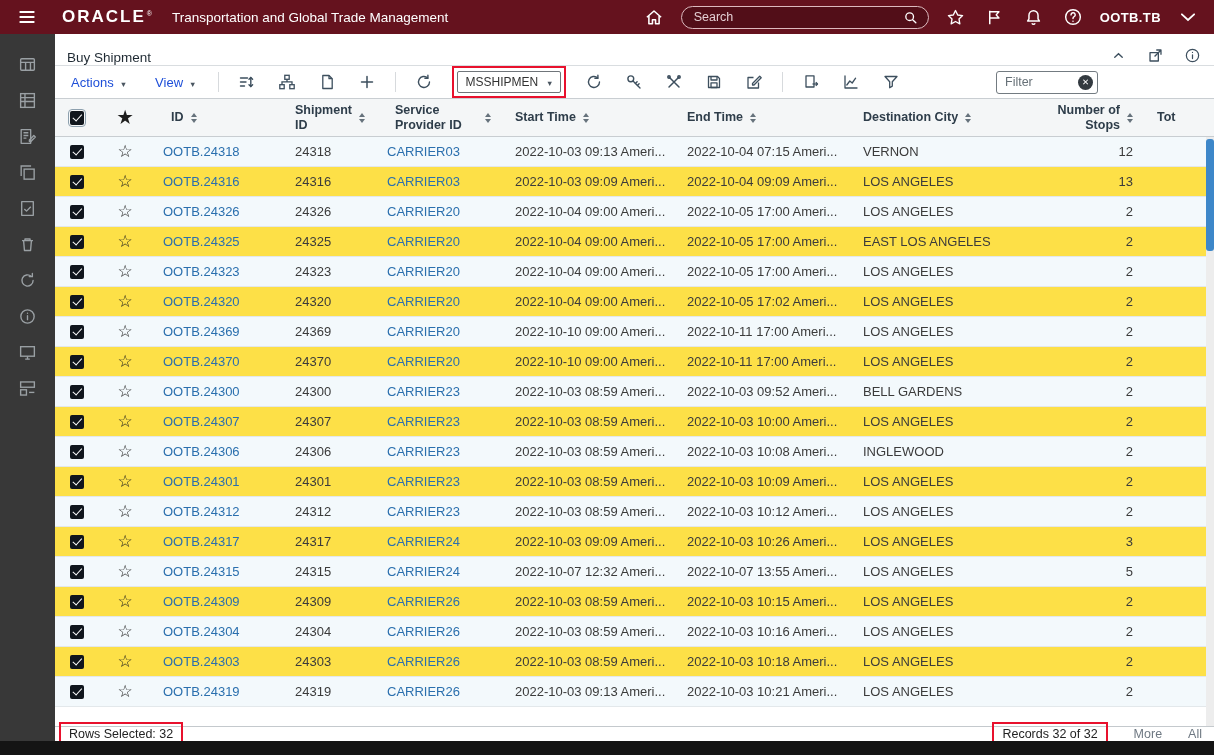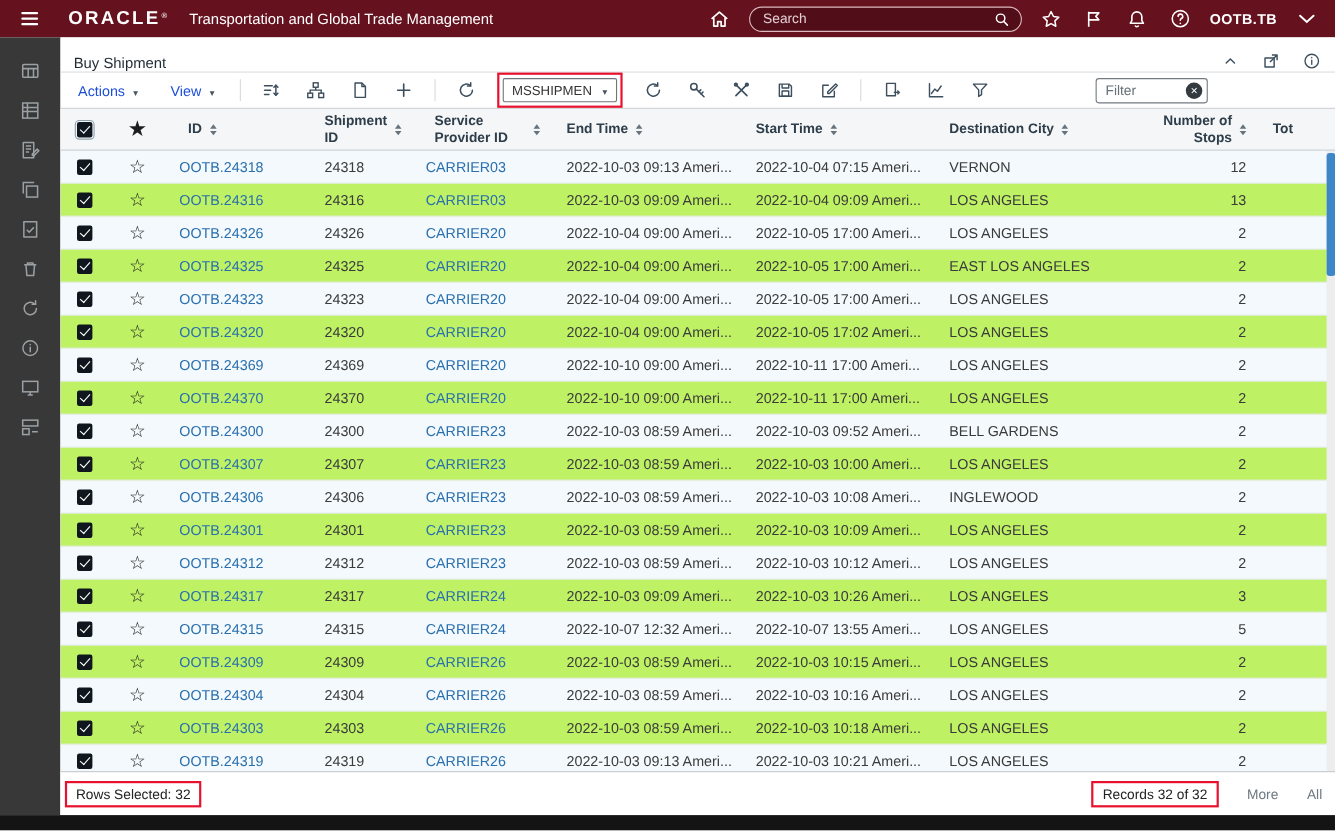--- a/index.html
+++ b/index.html
@@ -62,38 +62,38 @@
   .c-id { padding-left:20px; }
   .c-sp { padding-left:20px; }
   .c-stops { justify-content:flex-end; text-align:right; }
 
   .sort { display:inline-flex; flex-direction:column; align-items:center; gap:2px; flex:0 0 auto; cursor:pointer; }
   .sort i { width:0; height:0; border-left:3.5px solid transparent; border-right:3.5px solid transparent; display:block; }
   .sort .up { border-bottom:4px solid #66727c; }
   .sort .down { border-top:4px solid #66727c; }
 
   .tbody { flex:1; position:relative; overflow:hidden; }
-  .tr { display:grid; grid-template-columns:var(--cols); height:30px; border-bottom:1px solid #e3e8eb; background:#bef264; }
+  .tr { display:grid; grid-template-columns:var(--cols); height:30px; border-bottom:1px solid #e3e8eb; background:#fde047; }
   .tr:nth-child(odd) { background:#f3f9fc; }
   .td { display:flex; align-items:center; padding:0 12px; font-size:13px; color:#3b3b3b; white-space:nowrap; overflow:hidden; }
   .link { color:#2A6FAE; text-decoration:none; cursor:pointer; }
 
   .cb { width:14px; height:14px; background:#10161d; border-radius:2px; position:relative; cursor:pointer; flex:0 0 auto; }
   .cb::after { content:""; position:absolute; left:4.6px; top:1.6px; width:3.6px; height:7.6px;
                border:solid #fff; border-width:0 1.6px 1.6px 0; transform:rotate(42deg); }
   .cb.hdr { outline:1px solid #8da0ae; outline-offset:1px; }
   .star { cursor:pointer; }
   .star::before { content:"☆"; font-size:17px; color:#1d1d1d; line-height:1; }
   .star.filled::before { content:"★"; }
 
   .vscroll { position:absolute; top:0; right:0; width:8px; height:100%; background:#ededed; }
   .vthumb { position:absolute; top:2px; right:0; width:8px; height:112px; background:#3D87C9; border-radius:3px; cursor:pointer; }
 
   
-  .tfooter { height:40px; display:flex; align-items:center; border-top:1px solid #c4c9cd; padding:0 12px 0 4px; background:#fff; }
+  .tfooter { height:15px; display:flex; align-items:center; border-top:1px solid #c4c9cd; padding:0 12px 0 4px; background:#fff; }
   .annot-txt { border:2px solid #E8112D; padding:3px 8px; font-size:12.5px; color:#222; white-space:nowrap; }
   .tfooter-right { margin-left:auto; display:flex; align-items:center; gap:26px; }
   .pager-link { font-size:12.5px; color:#6e7882; cursor:pointer; }
 
   .bottom-strip { position:absolute; left:0; right:0; bottom:0; height:14px; background:#141414; }
 
   svg { display:block; }
 </style>
 </head>
 <body>
@@ -386,28 +386,28 @@
           </span>
         </div>
       <div class="th c-sp">
           <span class="lbl">Service Provider ID</span>
           <span class="sort">
             <i class="up"></i>
             <i class="down"></i>
           </span>
         </div>
       <div class="th">
-          <span class="lbl">End Time</span>
+          <span class="lbl">Start Time</span>
           <span class="sort">
             <i class="up"></i>
             <i class="down"></i>
           </span>
         </div>
       <div class="th">
-          <span class="lbl">Start Time</span>
+          <span class="lbl">End Time</span>
           <span class="sort">
             <i class="up"></i>
             <i class="down"></i>
           </span>
         </div>
       <div class="th">
           <span class="lbl">Destination City</span>
           <span class="sort">
             <i class="up"></i>
             <i class="down"></i>

